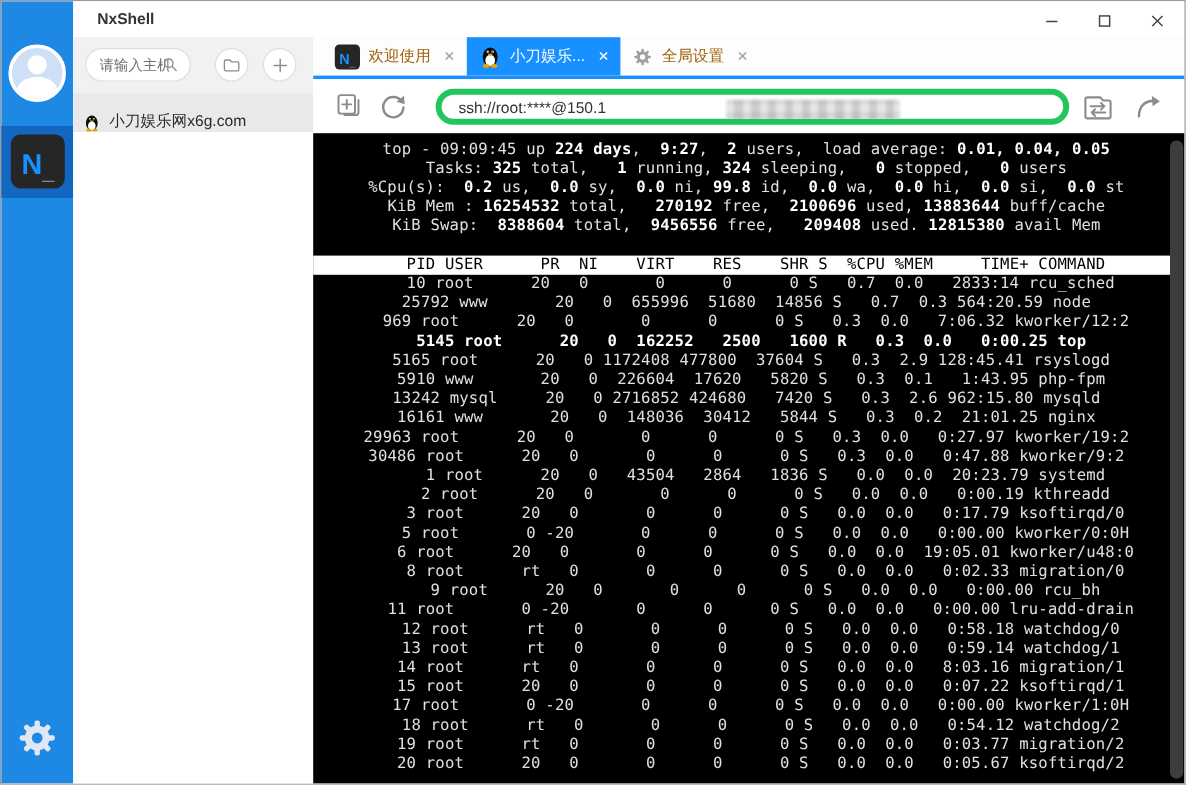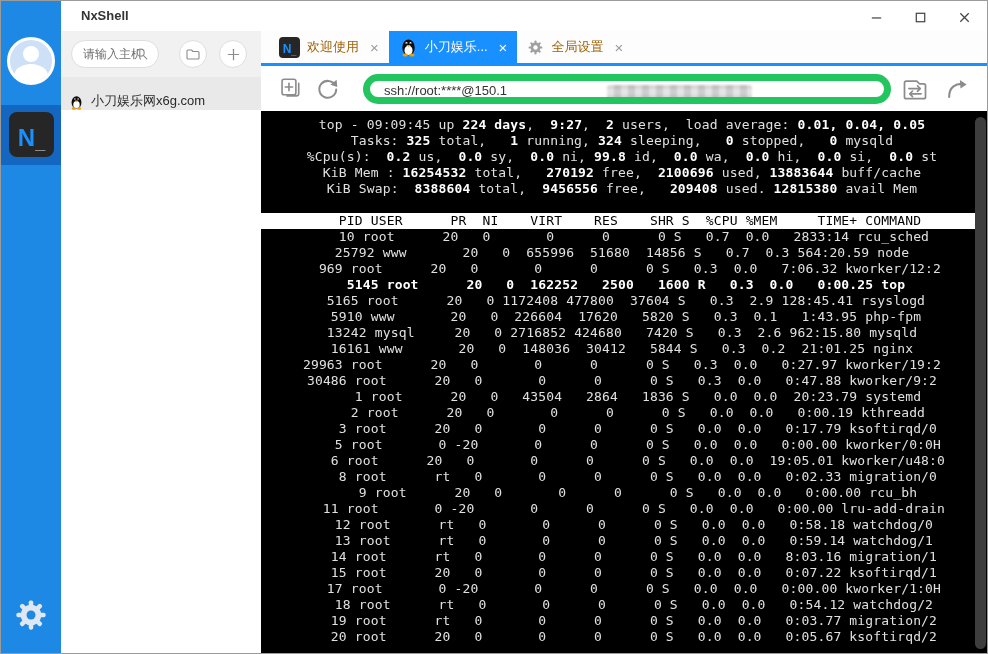--- a/index.html
+++ b/index.html
@@ -51,21 +51,21 @@
   .tab.active{ background:#1890ff;text-align:right; }
   .tab.active .t-label, .tab.active .t-close{ color:#fff; }
   .tab-underline{ position:absolute; left:260px; right:0; top:62px; height:3px; background:#1890ff; }
 
   
   .toolbar{ position:absolute; left:260px; right:0; top:65px; height:45px; background:#fff; }
   .tool-icon{ position:absolute; top:9px; width:28px; height:28px; display:flex; align-items:center;
               justify-content:center; cursor:pointer; }
   .tool-icon svg{ stroke:#8c8c8c; fill:none; stroke-width:2; stroke-linecap:round; stroke-linejoin:round; }
   .address{ position:absolute; left:102px; top:8px; width:528px; height:30px; background:#fff;
-            border:7px solid #22c55e; border-radius:15px; overflow:hidden; }
+            border:5px solid #22c55e; border-radius:15px; overflow:hidden; }
   .address input{ border:none; outline:none; width:100%; height:100%; padding-left:14px;
                   font-size:13px; color:#333; background:transparent; }
   .redaction{ position:absolute; left:237px; top:4px; width:145px; height:22px; border-radius:3px;
               background:
                 repeating-linear-gradient(0deg,#ededed 0 6px,#dcdcdc 6px 12px),
                 repeating-linear-gradient(90deg,#f5f5f5 0 7px,#d8d8d8 7px 14px);
               background-blend-mode:multiply; filter:blur(1.2px); opacity:.9; }
 
   
   .terminal{ position:absolute; left:260px; right:0; top:110px; bottom:0; background:#000; cursor:text; }
@@ -237,21 +237,21 @@
       <svg width="28" height="28" viewBox="0 0 32 32">
         <path d="M7 25 C 7 13.5 15 9.5 23 10.3" stroke-width="2.4"></path>
         <polygon points="27,10.8 19.3,5.8 20,15.5" fill="#8c8c8c" stroke="none"></polygon>
       </svg>
     </div>
   </div>
 
   <div class="terminal">
     <div class="term-body">
         <div class="tl"><span>top - 09:09:45 up </span><span class="b">224 days</span><span>, </span><span class="b"> 9:27</span><span>,  </span><span class="b">2 </span><span>users,  load average: </span><span class="b">0.01, 0.04, 0.05</span></div>
-        <div class="tl"><span>Tasks: </span><span class="b">325 </span><span>total,   </span><span class="b">1 </span><span>running, </span><span class="b">324 </span><span>sleeping,   </span><span class="b">0 </span><span>stopped,   </span><span class="b">0 </span><span>mysqld</span></div>
+        <div class="tl"><span>Tasks: </span><span class="b">325 </span><span>total,   </span><span class="b">1 </span><span>running, </span><span class="b">324 </span><span>sleeping,   </span><span class="b">0 </span><span>stopped,   </span><span class="b">0 </span><span>users</span></div>
         <div class="tl"><span>%Cpu(s):  </span><span class="b">0.2 </span><span>us,  </span><span class="b">0.0 </span><span>sy,  </span><span class="b">0.0 </span><span>ni, </span><span class="b">99.8 </span><span>id,  </span><span class="b">0.0 </span><span>wa,  </span><span class="b">0.0 </span><span>hi,  </span><span class="b">0.0 </span><span>si,  </span><span class="b">0.0 </span><span>st</span></div>
         <div class="tl"><span>KiB Mem : </span><span class="b">16254532 </span><span>total,   </span><span class="b">270192 </span><span>free,  </span><span class="b">2100696 </span><span>used, </span><span class="b">13883644 </span><span>buff/cache</span></div>
         <div class="tl"><span>KiB Swap:  </span><span class="b">8388604 </span><span>total,  </span><span class="b">9456556 </span><span>free,   </span><span class="b">209408 </span><span>used. </span><span class="b">12815380 </span><span>avail Mem</span></div>
         <div class="tl"></div>
         <div class="tl header">  PID USER      PR  NI    VIRT    RES    SHR S  %CPU %MEM     TIME+ COMMAND</div>
         <div class="tl">   10 root      20   0       0      0      0 S   0.7  0.0   2833:14 rcu_sched</div>
         <div class="tl">25792 www       20   0  655996  51680  14856 S   0.7  0.3 564:20.59 node</div>
         <div class="tl">  969 root      20   0       0      0      0 S   0.3  0.0   7:06.32 kworker/12:2</div>
         <div class="tl bold"> 5145 root      20   0  162252   2500   1600 R   0.3  0.0   0:00.25 top</div>
         <div class="tl"> 5165 root      20   0 1172408 477800  37604 S   0.3  2.9 128:45.41 rsyslogd</div>

